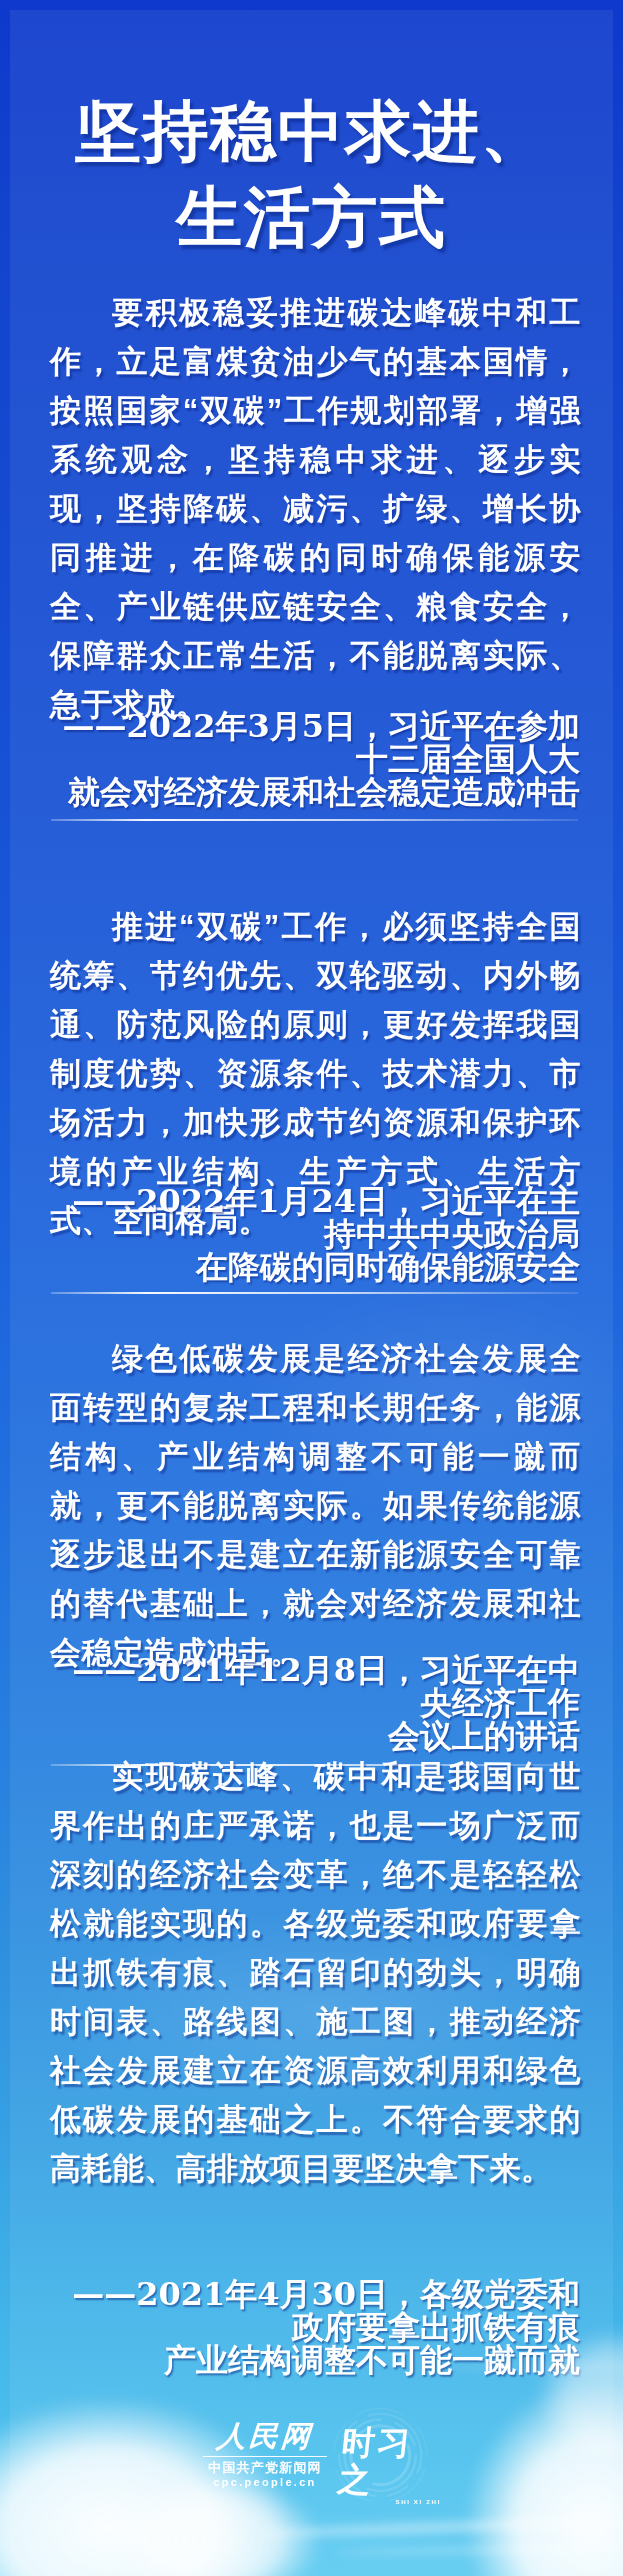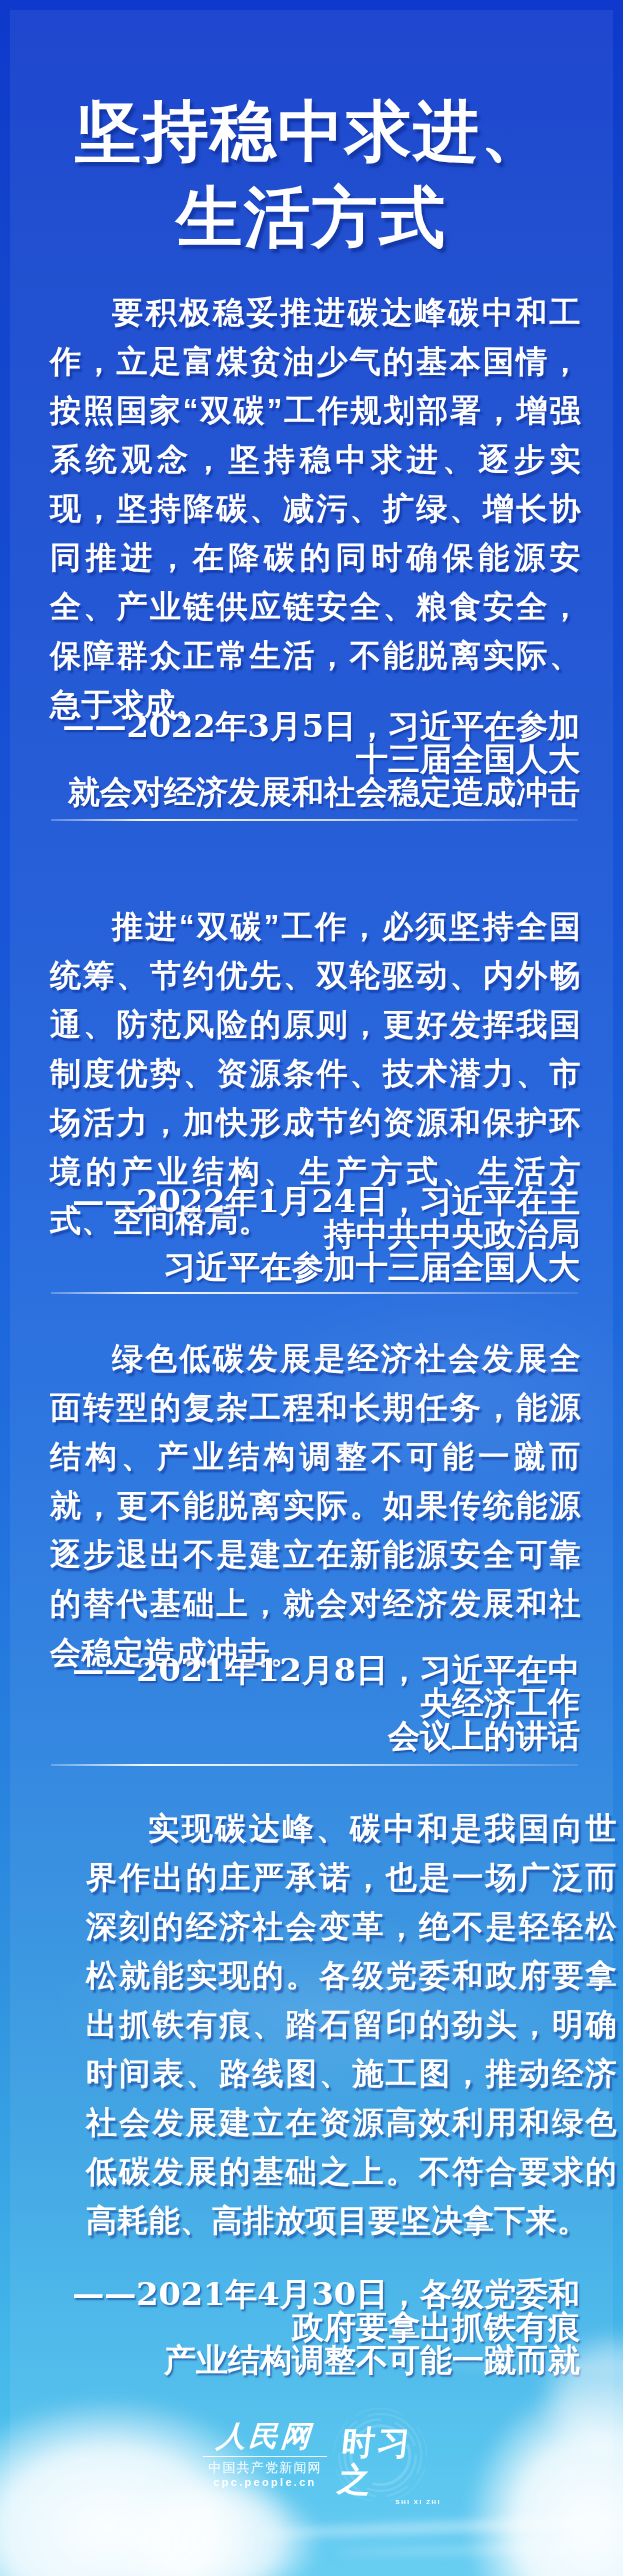--- a/index.html
+++ b/index.html
@@ -55,21 +55,21 @@
     position:absolute;left:51px;width:527px;height:1.6px;
     background:linear-gradient(90deg,
       rgba(255,255,255,0.25) 0%,
       rgba(255,255,255,0.95) 18%,
       rgba(255,255,255,0.75) 55%,
       rgba(255,255,255,0.12) 100%);
   }
   .q1{top:288px;} .a1{top:710px;} .d1{top:819px;}
   .q2{top:902px;} .a2{top:1185px;} .d2{top:1292px;}
   .q3{top:1334px;} .a3{top:1654px;} .d3{top:1764px;}
-  .q4{top:1804px;margin-left:36px;} .a4{top:2278px;}
+  .q4{top:1752px;} .a4{top:2278px;}
 
   
   .cloud{position:absolute;pointer-events:none;}
   .cloud-blob{
     background:radial-gradient(ellipse at 50% 55%,
       rgba(255,255,255,0.98) 0%,
       rgba(255,255,255,0.85) 42%,
       rgba(255,255,255,0) 72%);
     filter:blur(7px);
   }
@@ -95,21 +95,21 @@
     position:absolute;left:201px;top:2418px;width:128px;
     color:#fff;text-align:center;
   }
   .pmw-script{
     font-family:"DejaVu Serif", serif;
     font-style:italic;font-weight:bold;
     font-size:29px;line-height:36px;letter-spacing:3.1px;
     transform:skewX(-4deg);
   }
   .pmw-line{height:0.8px;background:rgba(255,255,255,0.95);margin:2.3px 1.6px 3.1px 1.6px;}
-  .pmw-name{font-size:13px;font-weight:normal;letter-spacing:1.2px;line-height:15px;}
+  .pmw-name{font-size:13px;font-weight:bold;letter-spacing:1.2px;line-height:15px;}
   .pmw-url{font-size:11px;font-weight:bold;letter-spacing:2.3px;line-height:14px;}
   .sxz{
     position:absolute;left:340px;top:2424px;width:101px;
     color:#fff;
   }
   .sxz-zh{
     font-size:33px;font-weight:900;letter-spacing:2.3px;line-height:37px;
     transform:skewX(-6deg);
   }
   .sxz-en{font-size:6.2px;font-weight:bold;letter-spacing:1.6px;text-align:right;line-height:7.8px;}
@@ -130,21 +130,21 @@
   <p class="quote q1">要积极稳妥推进碳达峰碳中和工作，立足富煤贫油少气的基本国情，按照国家“双碳”工作规划部署，增强系统观念，坚持稳中求进、逐步实现，坚持降碳、减污、扩绿、增长协同推进，在降碳的同时确保能源安全、产业链供应链安全、粮食安全，保障群众正常生活，不能脱离实际、急于求成。</p>
   <div class="attribution a1">
     <div>——2022年3月5日，习近平在参加十三届全国人大</div>
     <div>就会对经济发展和社会稳定造成冲击</div>
   </div>
   <div class="divider d1"></div>
 
   <p class="quote q2">推进“双碳”工作，必须坚持全国统筹、节约优先、双轮驱动、内外畅通、防范风险的原则，更好发挥我国制度优势、资源条件、技术潜力、市场活力，加快形成节约资源和保护环境的产业结构、生产方式、生活方式、空间格局。</p>
   <div class="attribution a2">
     <div>——2022年1月24日，习近平在主持中共中央政治局</div>
-    <div>习近平在参加十三届全国人大</div>
+    <div>在降碳的同时确保能源安全</div>
   </div>
   <div class="divider d2"></div>
 
   <p class="quote q3">绿色低碳发展是经济社会发展全面转型的复杂工程和长期任务，能源结构、产业结构调整不可能一蹴而就，更不能脱离实际。如果传统能源逐步退出不是建立在新能源安全可靠的替代基础上，就会对经济发展和社会稳定造成冲击。</p>
   <div class="attribution a3">
     <div>——2021年12月8日，习近平在中央经济工作</div>
     <div>会议上的讲话</div>
   </div>
   <div class="divider d3"></div>
 

